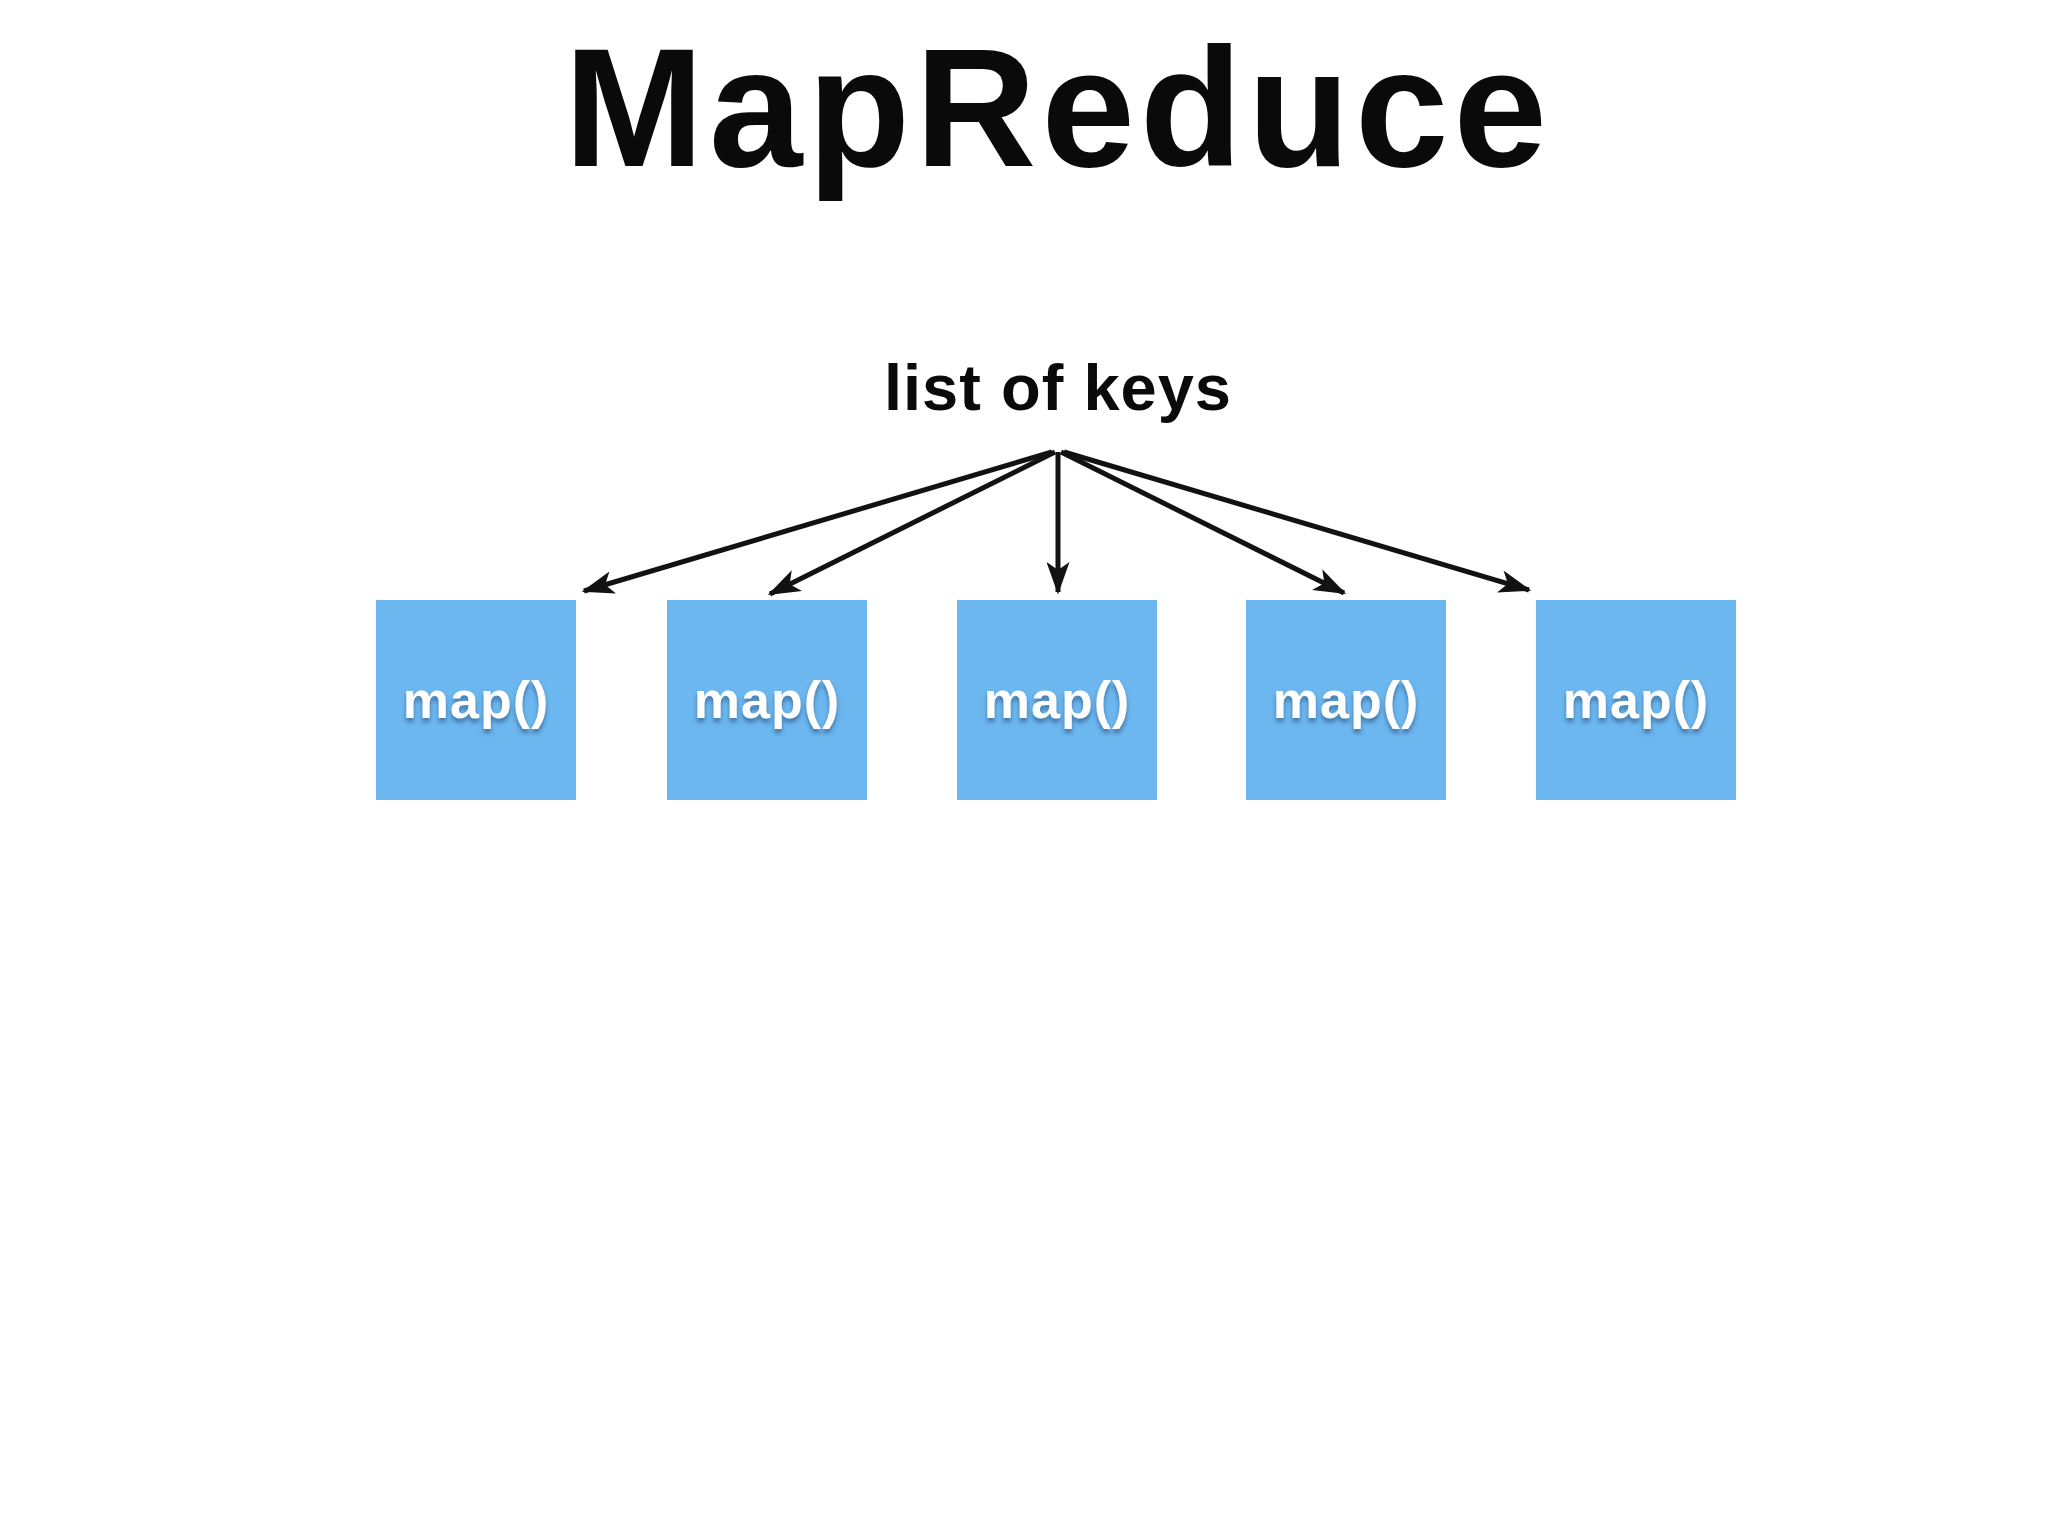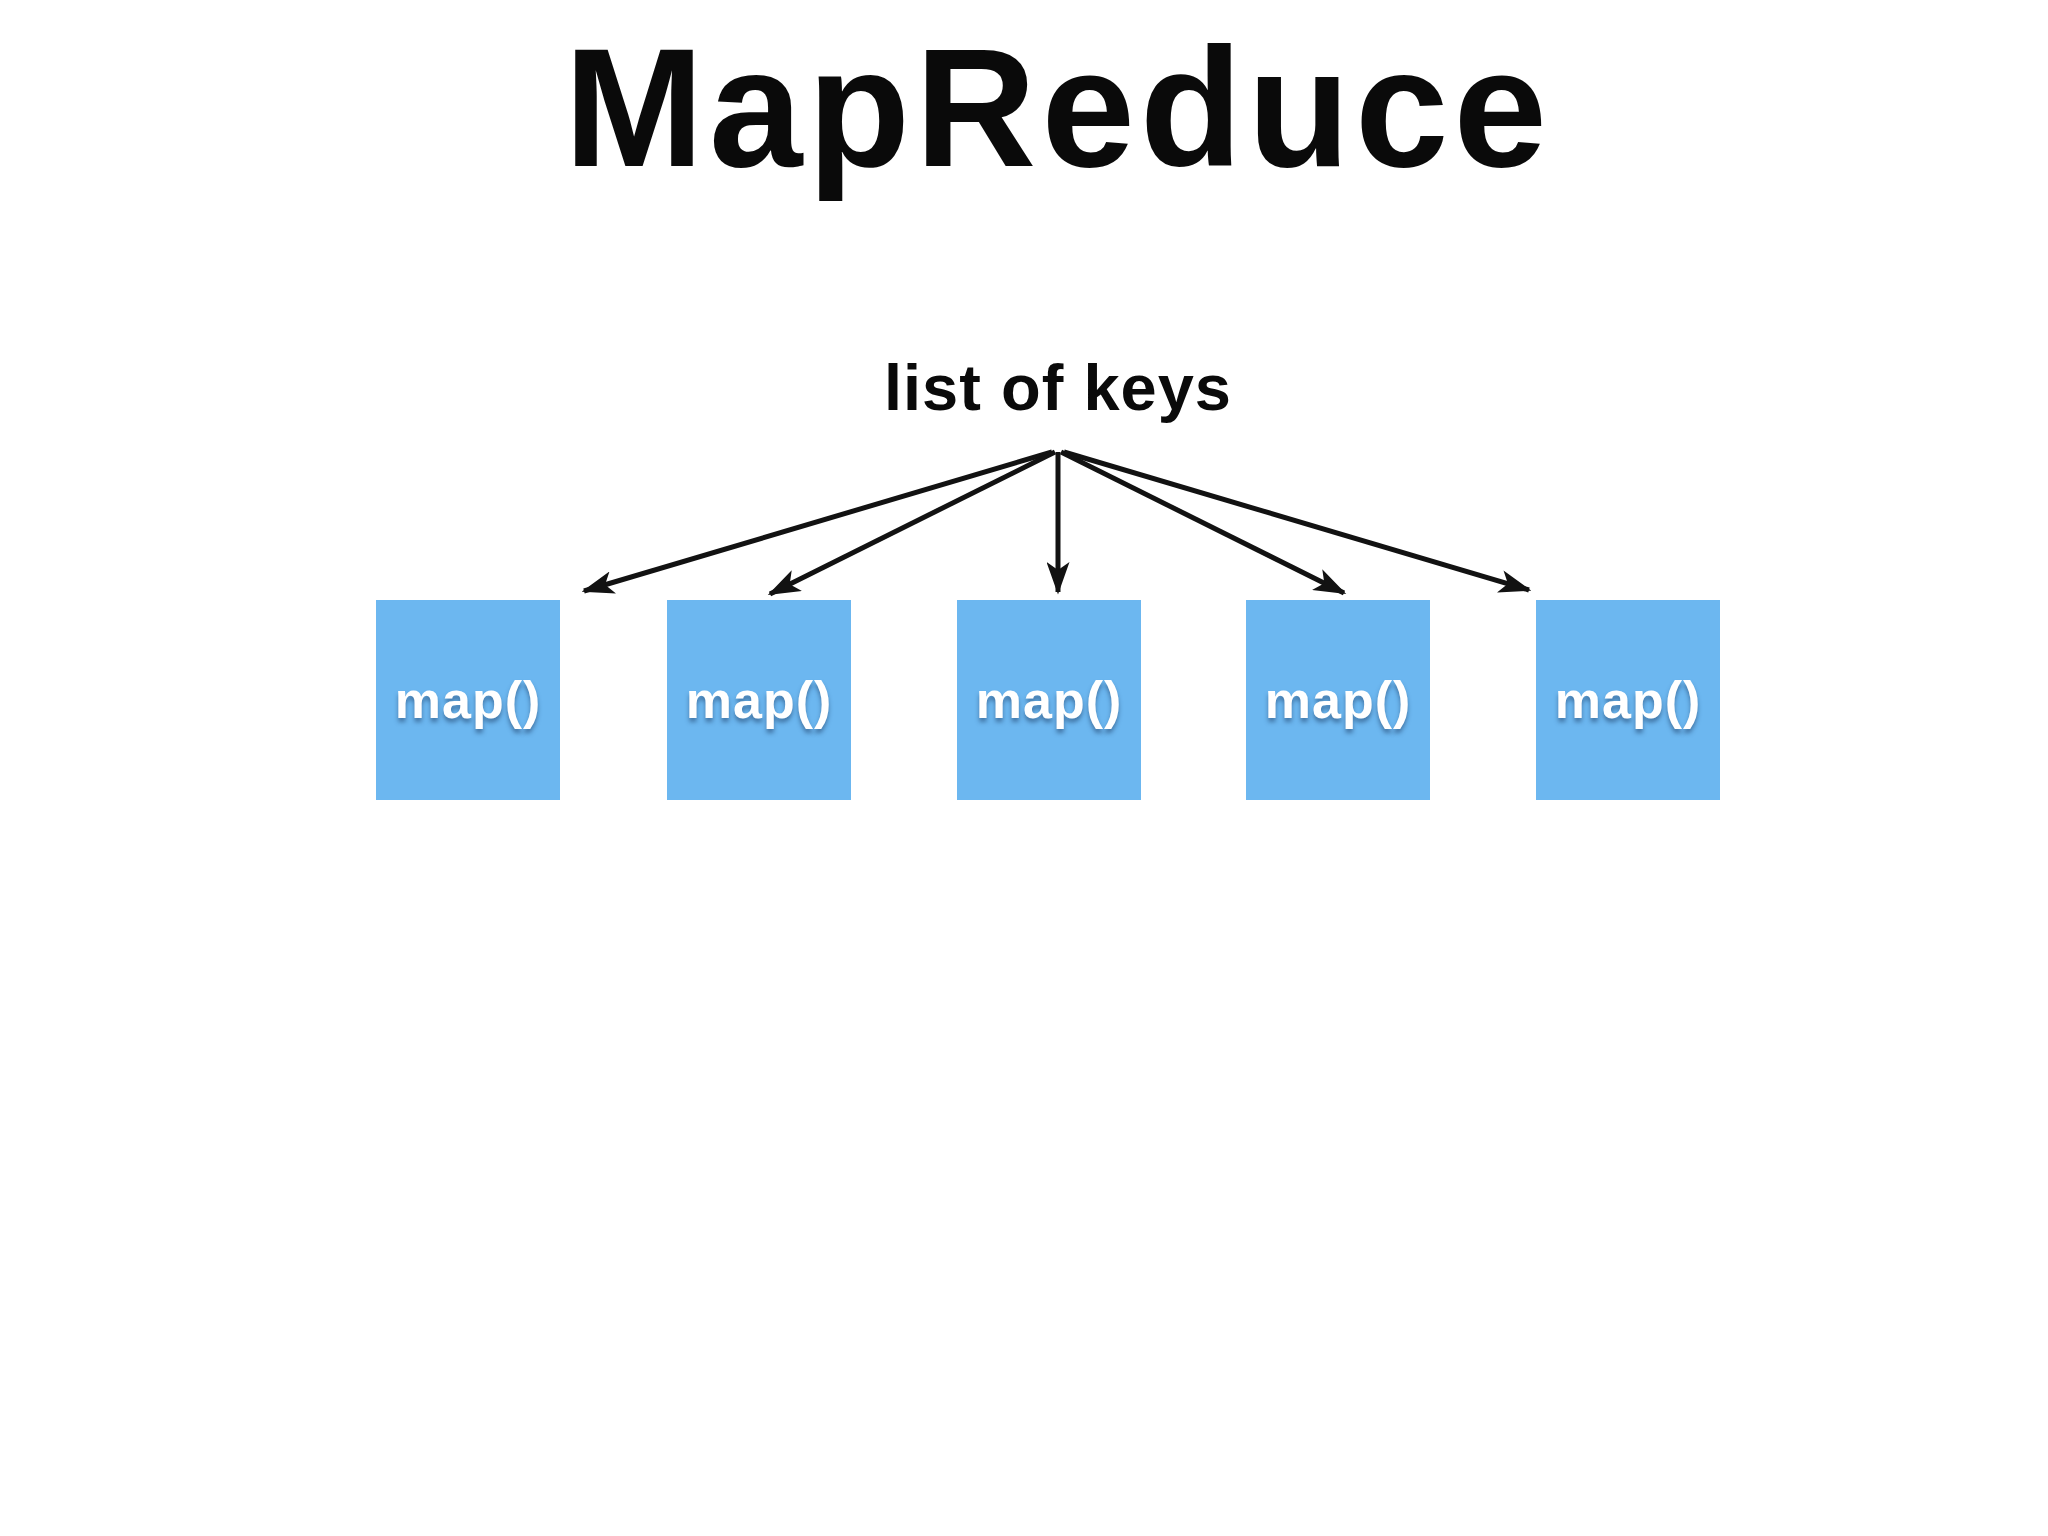--- a/index.html
+++ b/index.html
@@ -58,21 +58,21 @@
     stroke-width: 5;
     fill: none;
     stroke-linecap: butt;
   }
   .arrow-head {
     fill: var(--arrow, #121212);
   }
   .node {
     position: absolute;
     top: 600px;
-    width: 184px;
+    width: 200px;
     height: 200px;
     background: var(--node-fill, #6cb7f0);
     display: flex;
     align-items: center;
     justify-content: center;
   }
   .node .node-label {
     font-size: 52px;
     font-weight: 700;
     letter-spacing: 1px;

